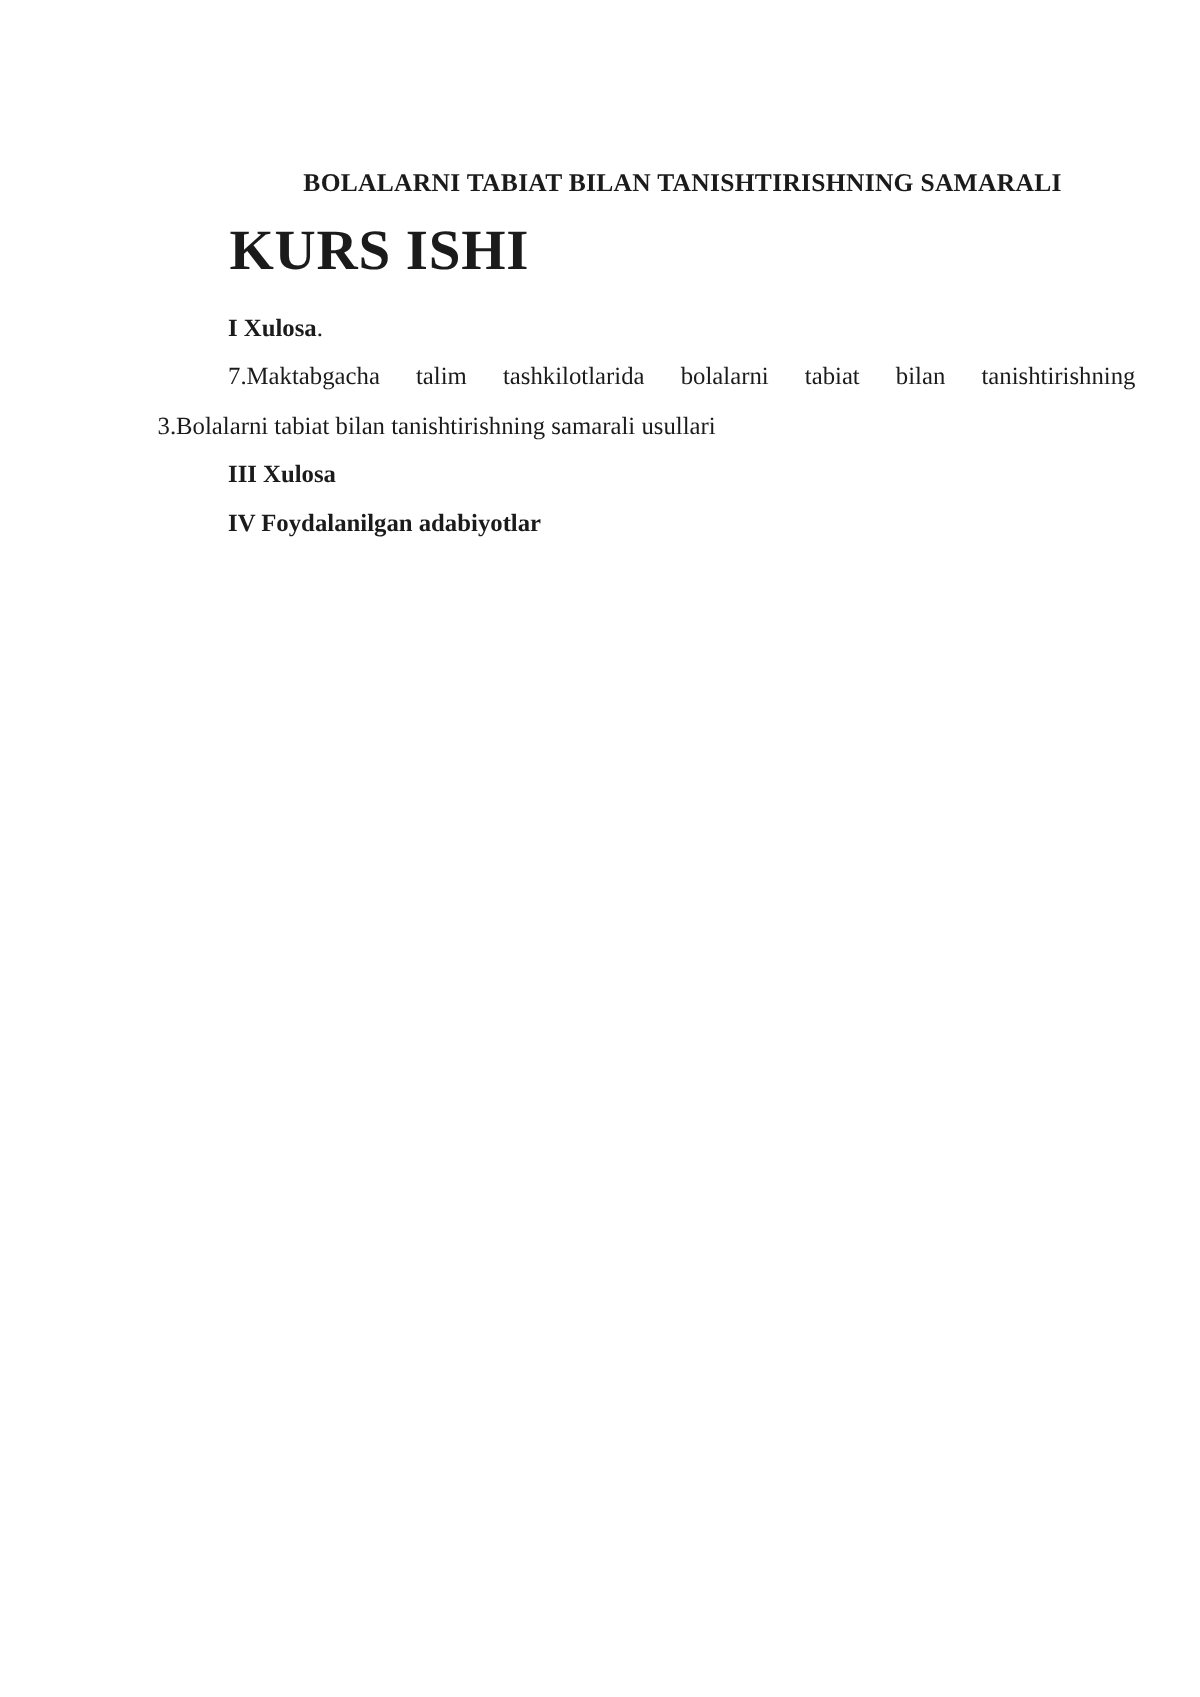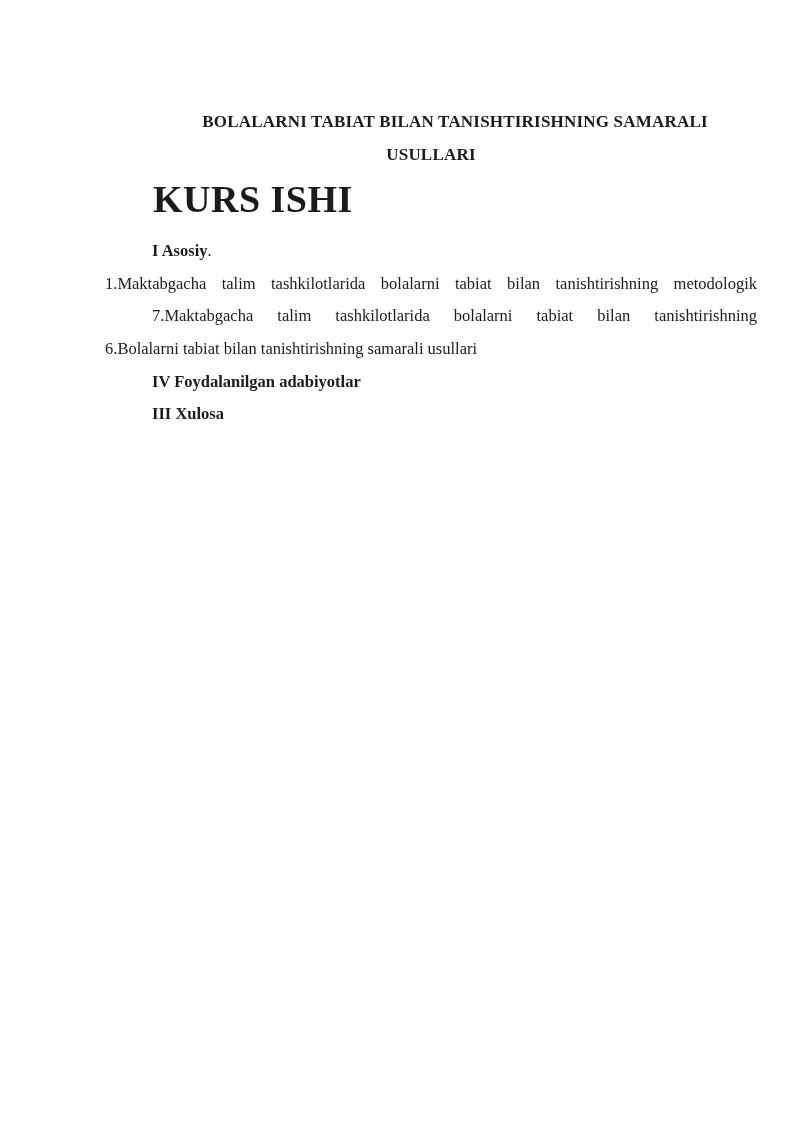--- a/index.html
+++ b/index.html
@@ -66,39 +66,37 @@
     width: 145px;
   }
 </style>
 </head>
 <body>
 
 <div class="page">
   <div class="doc">
 
     <div class="title-line first">BOLALARNI TABIAT BILAN TANISHTIRISHNING SAMARALI</div>
-    <div class="title-line">USULLARI</div>
 
     <div class="heading">KURS ISHI</div>
 
     <div class="outline">
 
       <div class="line indent">
-        <span class="bold">I Asosiy</span><span>.</span>
+        <span class="bold">I Xulosa</span><span>.</span>
       </div>
 
 
 
-      <div class="line justify-full">1.Maktabgacha talim tashkilotlarida bolalarni tabiat bilan tanishtirishning metodologik</div>
 
 
       <div class="line indent justify-full">7.Maktabgacha talim tashkilotlarida bolalarni tabiat bilan tanishtirishning</div>
 
 
-      <div class="line">6.Bolalarni tabiat bilan tanishtirishning samarali usullari</div>
+      <div class="line">3.Bolalarni tabiat bilan tanishtirishning samarali usullari</div>
+
+      <div class="line indent bold">III Xulosa</div>
 
       <div class="line indent bold">IV Foydalanilgan adabiyotlar</div>
-
-      <div class="line indent bold">III Xulosa</div>
 
     </div>
   </div>
 </div>
 
 </body></html>

